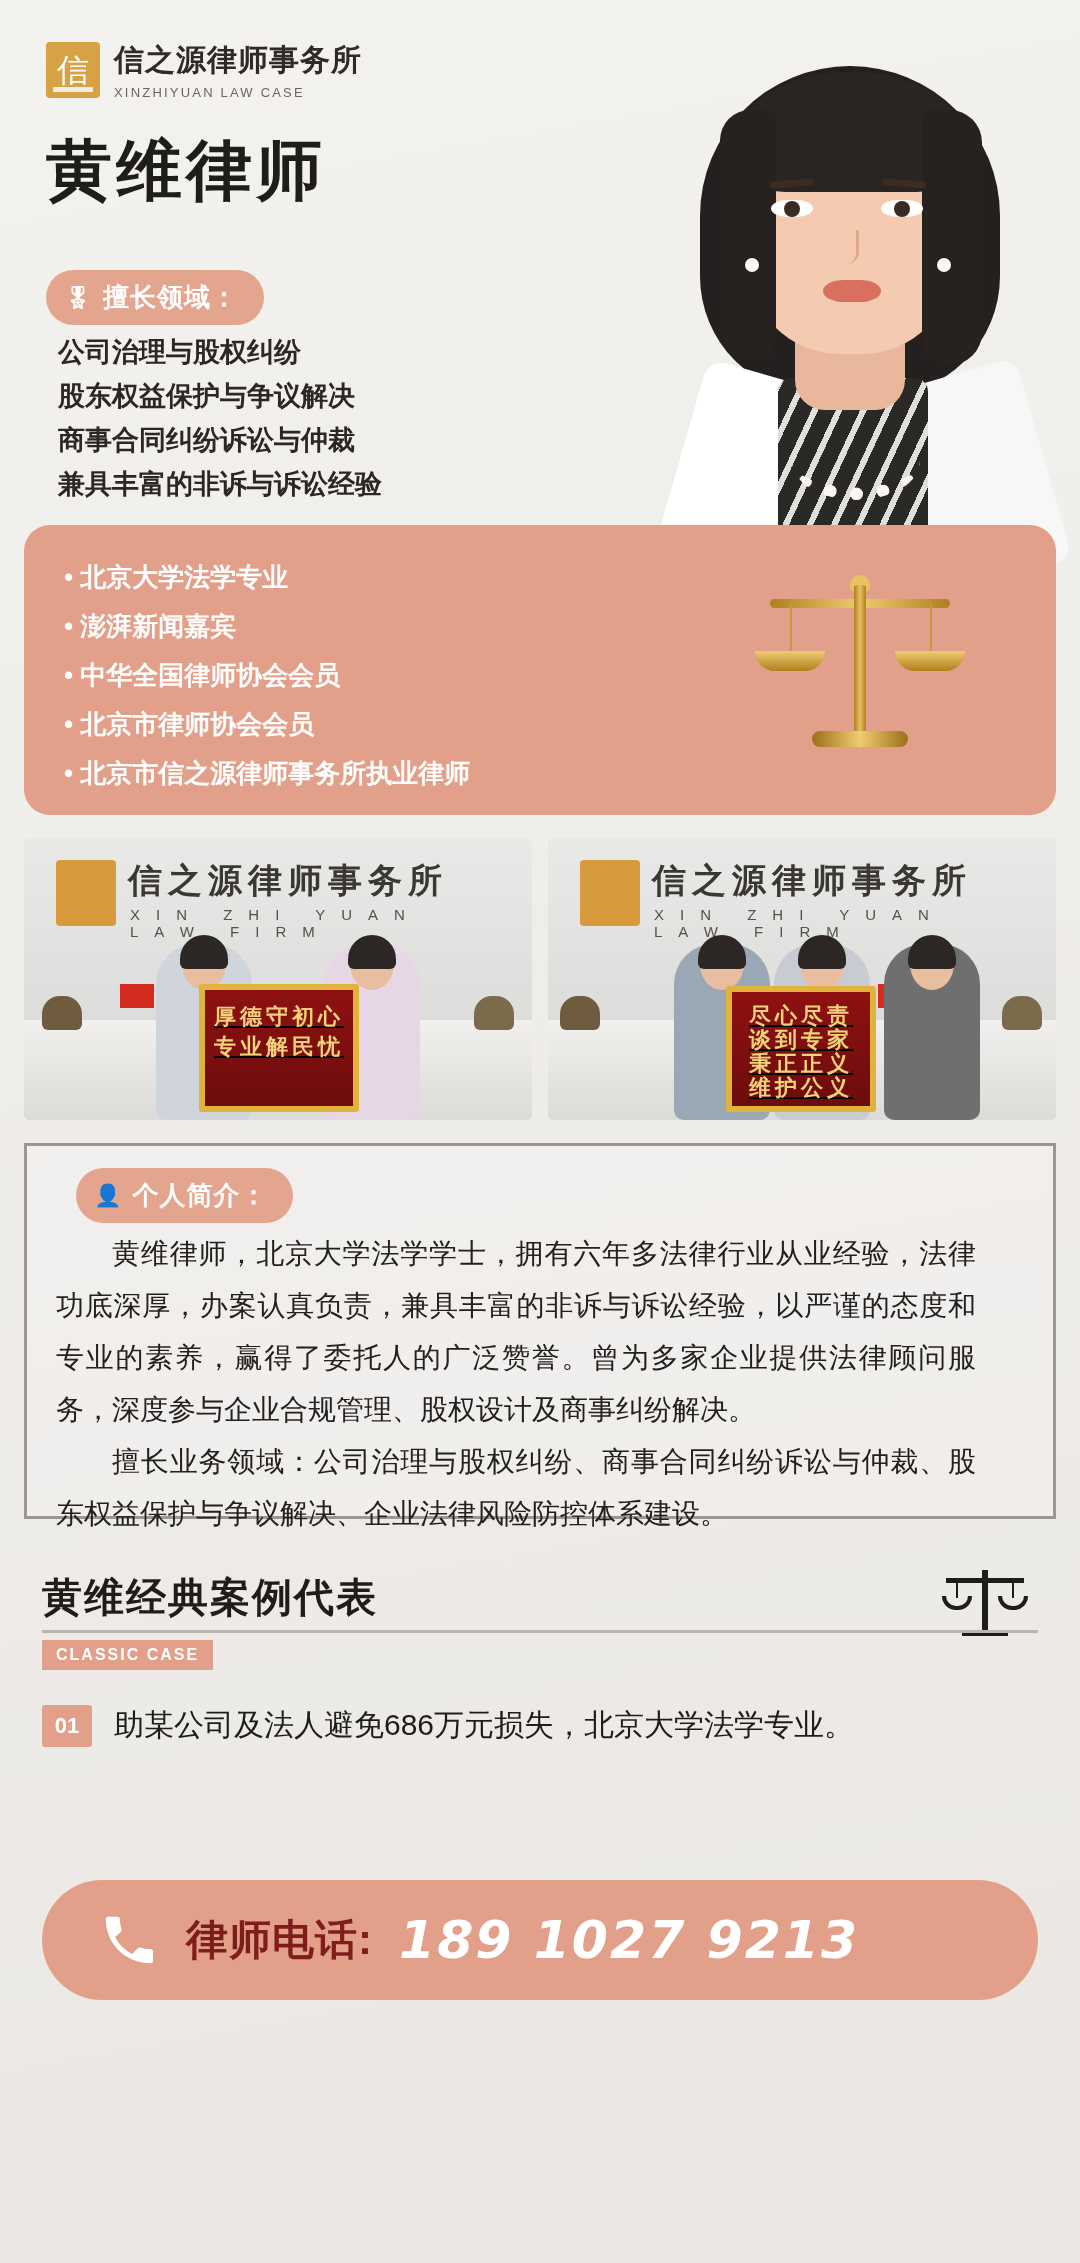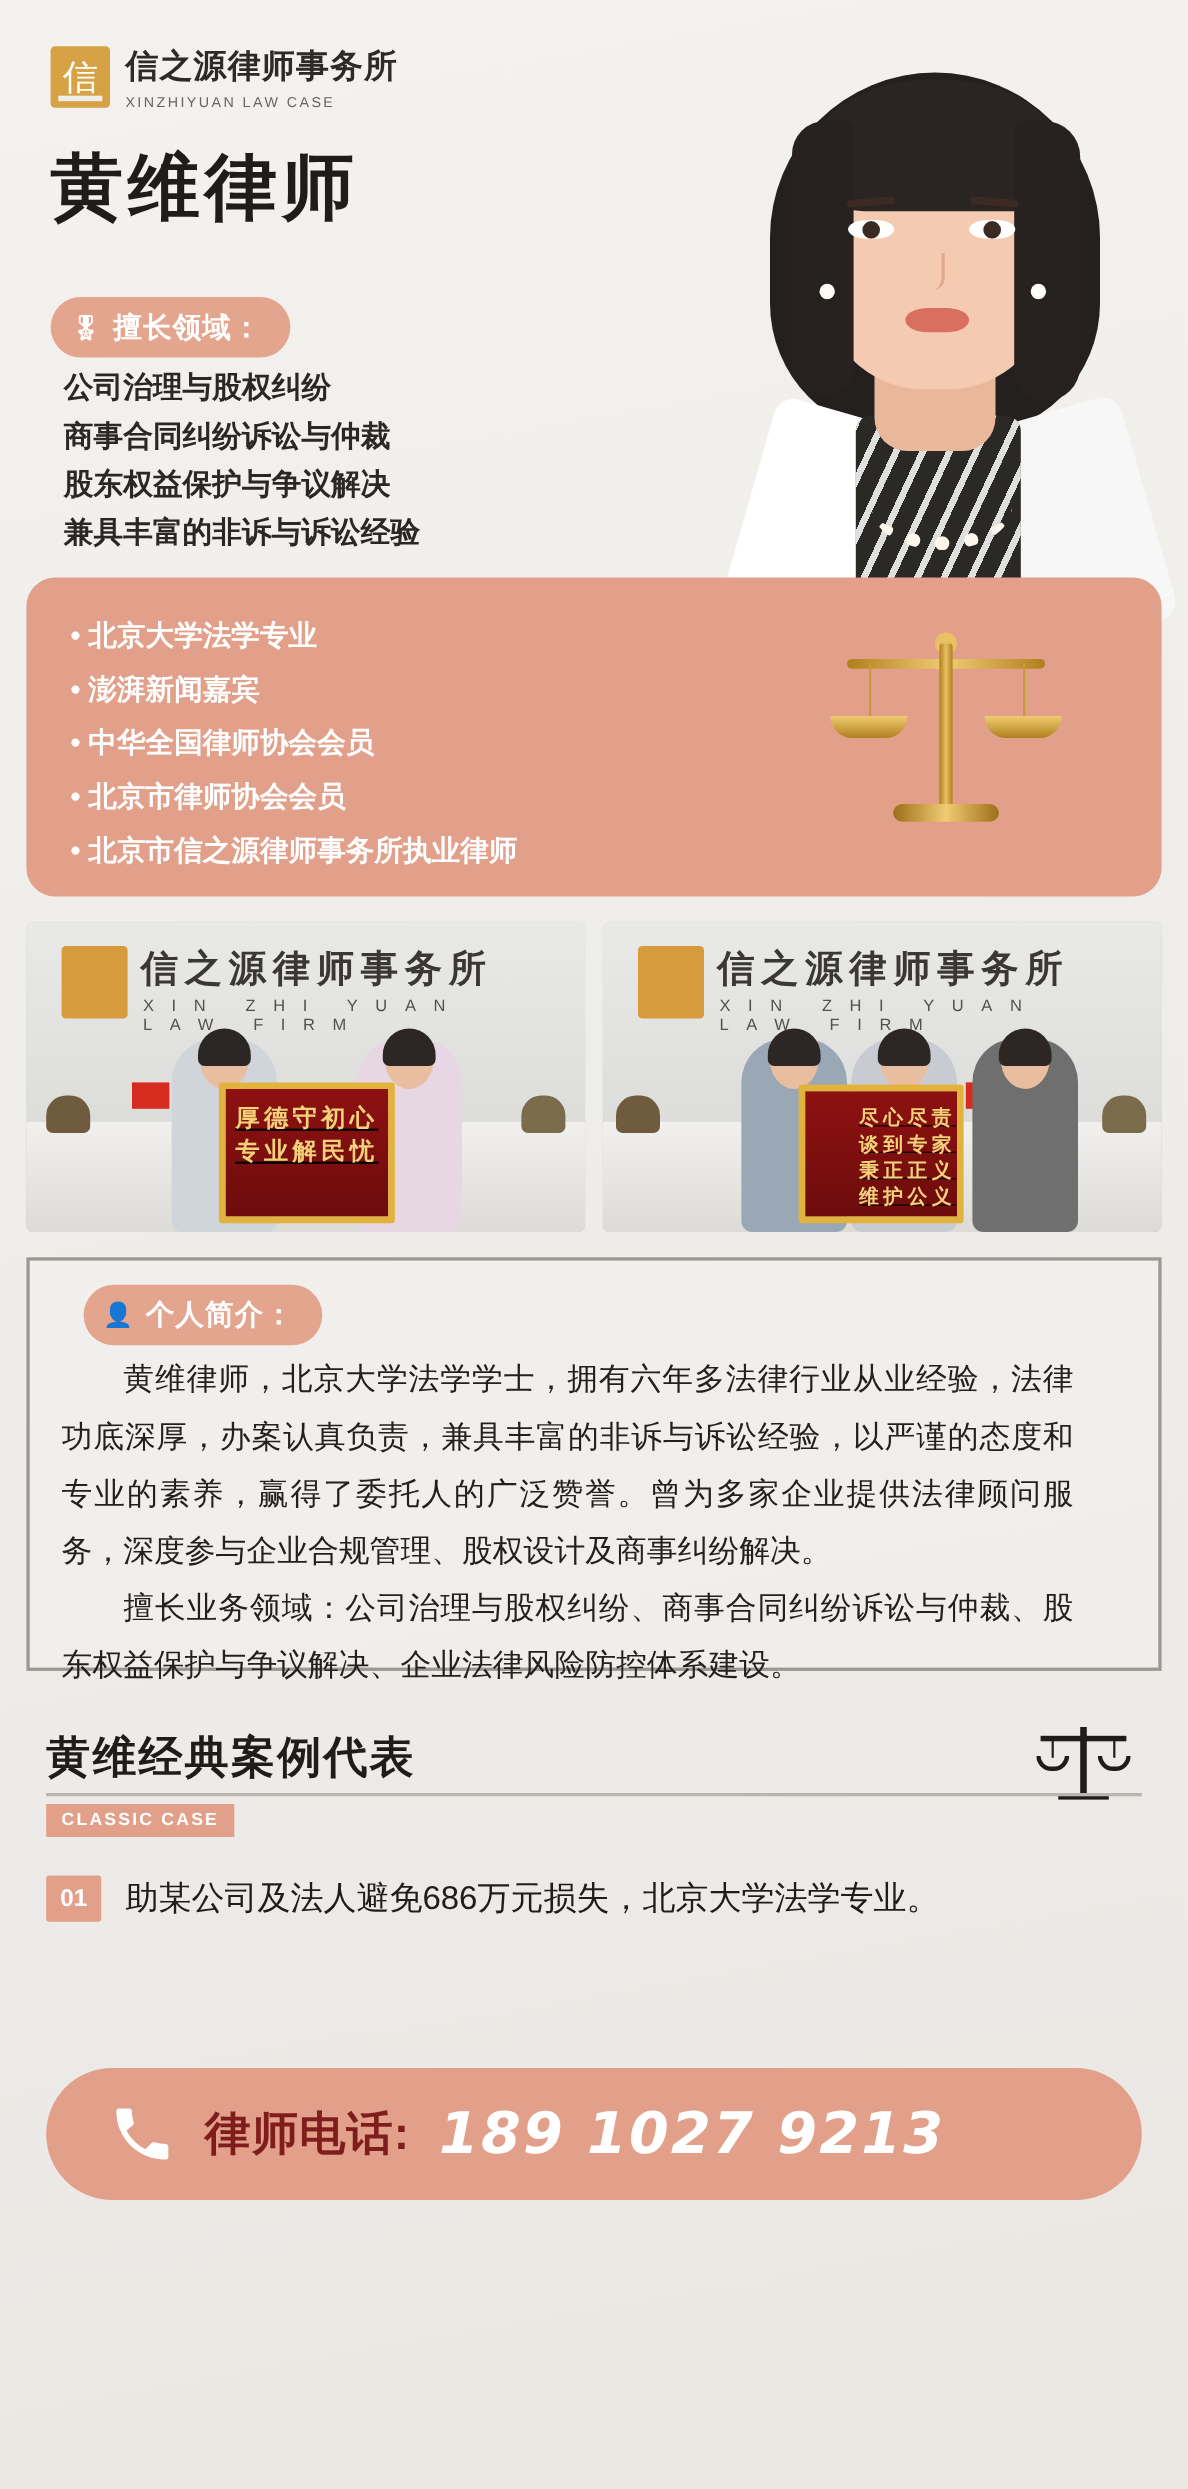--- a/index.html
+++ b/index.html
@@ -271,22 +271,22 @@
     <div class="p-earring r"></div>
   </div>
 
   <div class="pill-title" id="specialty-pill">
     <span class="ico">🎖</span>
     <span>擅长领域：</span>
   </div>
 
   <div class="spec-list">
     <div>公司治理与股权纠纷</div>
+    <div>股东权益保护与争议解决</div>
     <div>商事合同纠纷诉讼与仲裁</div>
-    <div>股东权益保护与争议解决</div>
     <div>兼具丰富的非诉与诉讼经验</div>
   </div>
 
   <div class="cred-card">
     <ul class="cred-list">
       <li>北京大学法学专业</li>
       <li>澎湃新闻嘉宾</li>
       <li>中华全国律师协会会员</li>
       <li>北京市律师协会会员</li>
       <li>北京市信之源律师事务所执业律师</li>
@@ -346,21 +346,21 @@
       </div>
       <div class="ph-person" style="left:226px;background:#c8ccd2;">
         <div class="ph-head"></div>
           <div class="ph-hair"></div>
       </div>
       <div class="ph-person" style="left:336px;background:#6f6f70;">
         <div class="ph-head"></div>
           <div class="ph-hair"></div>
       </div>
       <div class="ph-banner" style="left:178px;width:150px;height:126px;">
-        <div class="ph-banner-txt" style="font-size:18px;line-height:24px;padding-left:48px;">尽心尽责 谈到专家 秉正正义 维护公义</div>
+        <div class="ph-banner-txt" style="font-size:22px;line-height:24px;">尽心尽责 谈到专家 秉正正义 维护公义</div>
       </div>
     </div>
 
   </div>
 
   <div class="bio-box"></div>
   <div class="pill-title" id="bio-pill">
     <span class="ico">👤</span>
     <span>个人简介：</span>
   </div>

